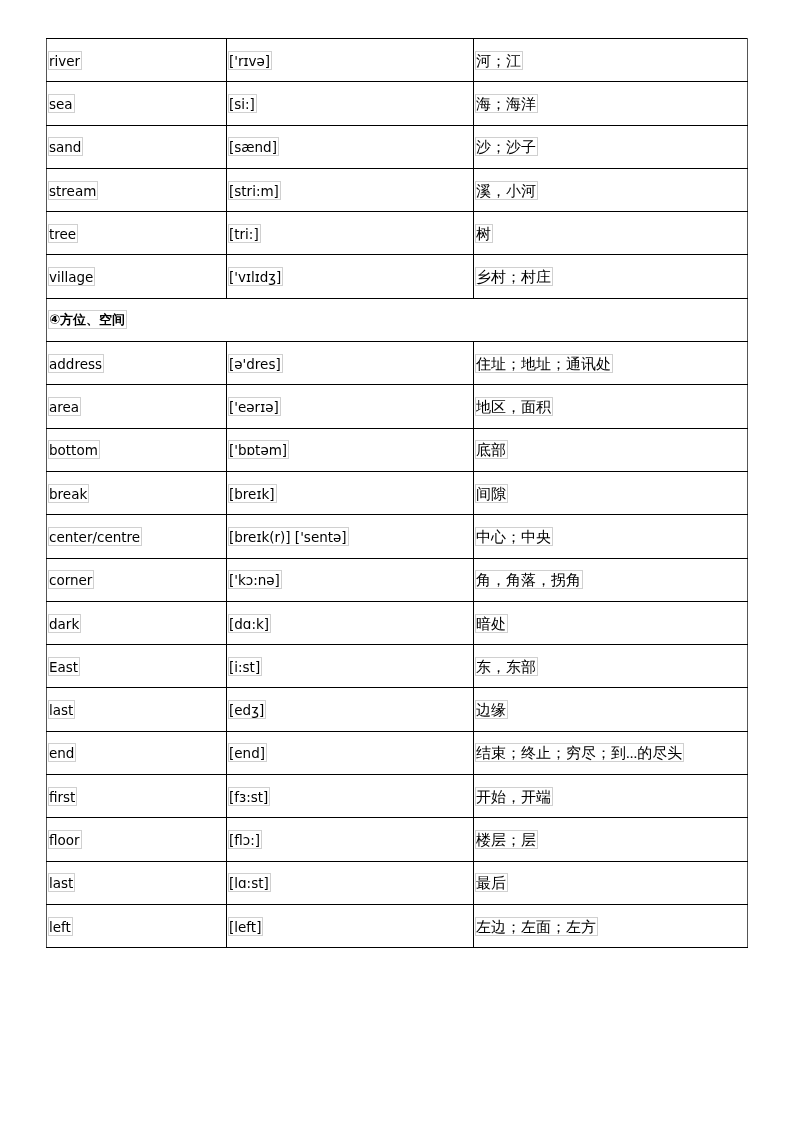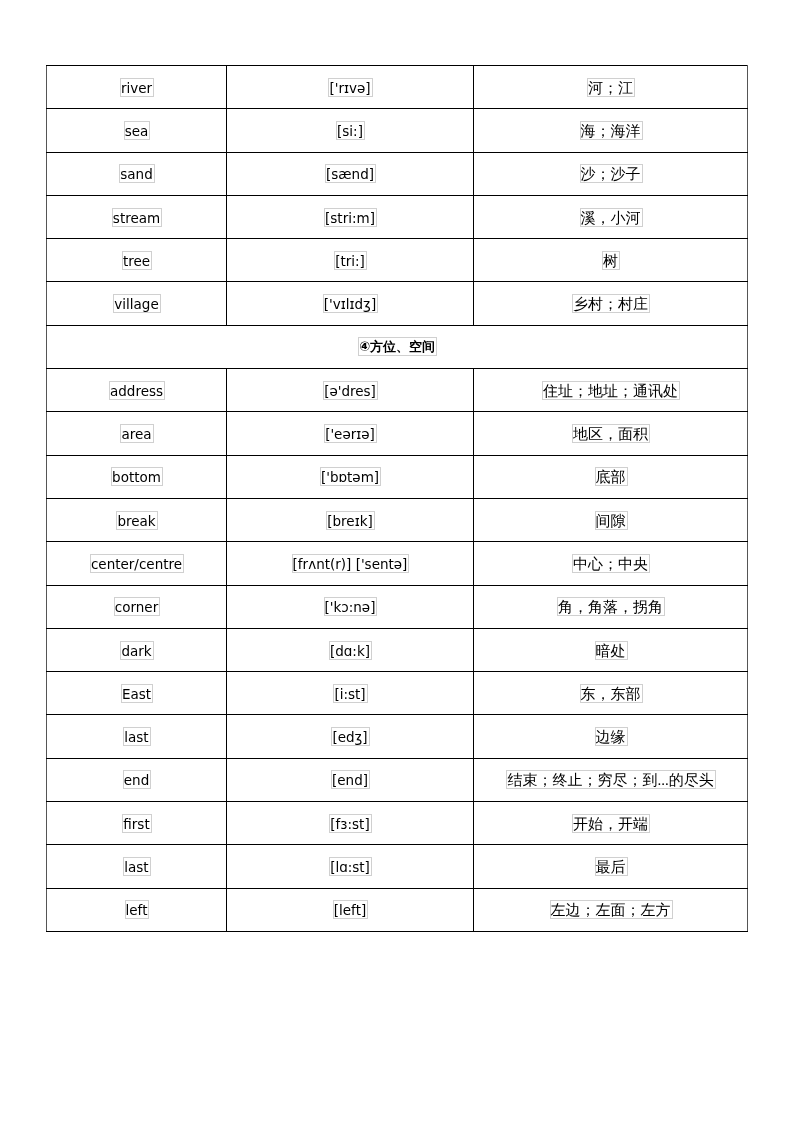--- a/index.html
+++ b/index.html
@@ -1,20 +1,20 @@
 <!DOCTYPE html>
 <html><head>
 <meta charset="utf-8">
 <style>
   html, body { margin: 0; padding: 0; background: #ffffff; }
   body { width: 793px; height: 1122px; position: relative; overflow: hidden;
          font-family: "DejaVu Sans", "Liberation Sans", sans-serif; color: #000; }
   table.vocab {
-    position: absolute; left: 46px; top: 65px;
-    width: 701px; border-collapse: collapse; table-layout: fixed; text-align: center;
+    position: absolute; left: 46px; top: 38px;
+    width: 701px; border-collapse: collapse; table-layout: fixed;
   }
   table.vocab td {
     height: 42.3px; padding: 0 0 0 1px; vertical-align: middle;
     border: 1px solid #000; font-size: 13.5px; line-height: 16px;
   }
   table.vocab tr td:first-child { border-left: 1.5px solid #555; }
   table.vocab tr td:last-child { border-right: 1.5px solid #555; }
   col.c1 { width: 180px; } col.c2 { width: 247px; } col.c3 { width: 274px; }
   .boxed {
     display: inline-block; border: 1px solid #d0d0d0; padding: 1px 1px 0 0;
@@ -93,21 +93,21 @@
   </tr>
 
   <tr>
     <td><span class="boxed">break</span></td>
     <td><span class="boxed">[breɪk]</span></td>
     <td><span class="boxed zh">间隙</span></td>
   </tr>
 
   <tr>
     <td><span class="boxed">center/centre</span></td>
-    <td><span class="boxed">[frʌnt(r)] ['sentə]</span></td>
+    <td><span class="boxed">[breɪk(r)] ['sentə]</span></td>
     <td><span class="boxed zh">中心；中央</span></td>
   </tr>
 
   <tr>
     <td><span class="boxed">corner</span></td>
     <td><span class="boxed">['kɔ:nə]</span></td>
     <td><span class="boxed zh">角，角落，拐角</span></td>
   </tr>
 
   <tr>
@@ -133,20 +133,25 @@
     <td><span class="boxed">[end]</span></td>
     <td><span class="boxed zh">结束；终止；穷尽；到...的尽头</span></td>
   </tr>
 
   <tr>
     <td><span class="boxed">first</span></td>
     <td><span class="boxed">[fɜ:st]</span></td>
     <td><span class="boxed zh">开始，开端</span></td>
   </tr>
 
+  <tr>
+    <td><span class="boxed">floor</span></td>
+    <td><span class="boxed">[flɔ:]</span></td>
+    <td><span class="boxed zh">楼层；层</span></td>
+  </tr>
 
 
   <tr>
     <td><span class="boxed">last</span></td>
     <td><span class="boxed">[lɑ:st]</span></td>
     <td><span class="boxed zh">最后</span></td>
   </tr>
 
   <tr>
     <td><span class="boxed">left</span></td>

